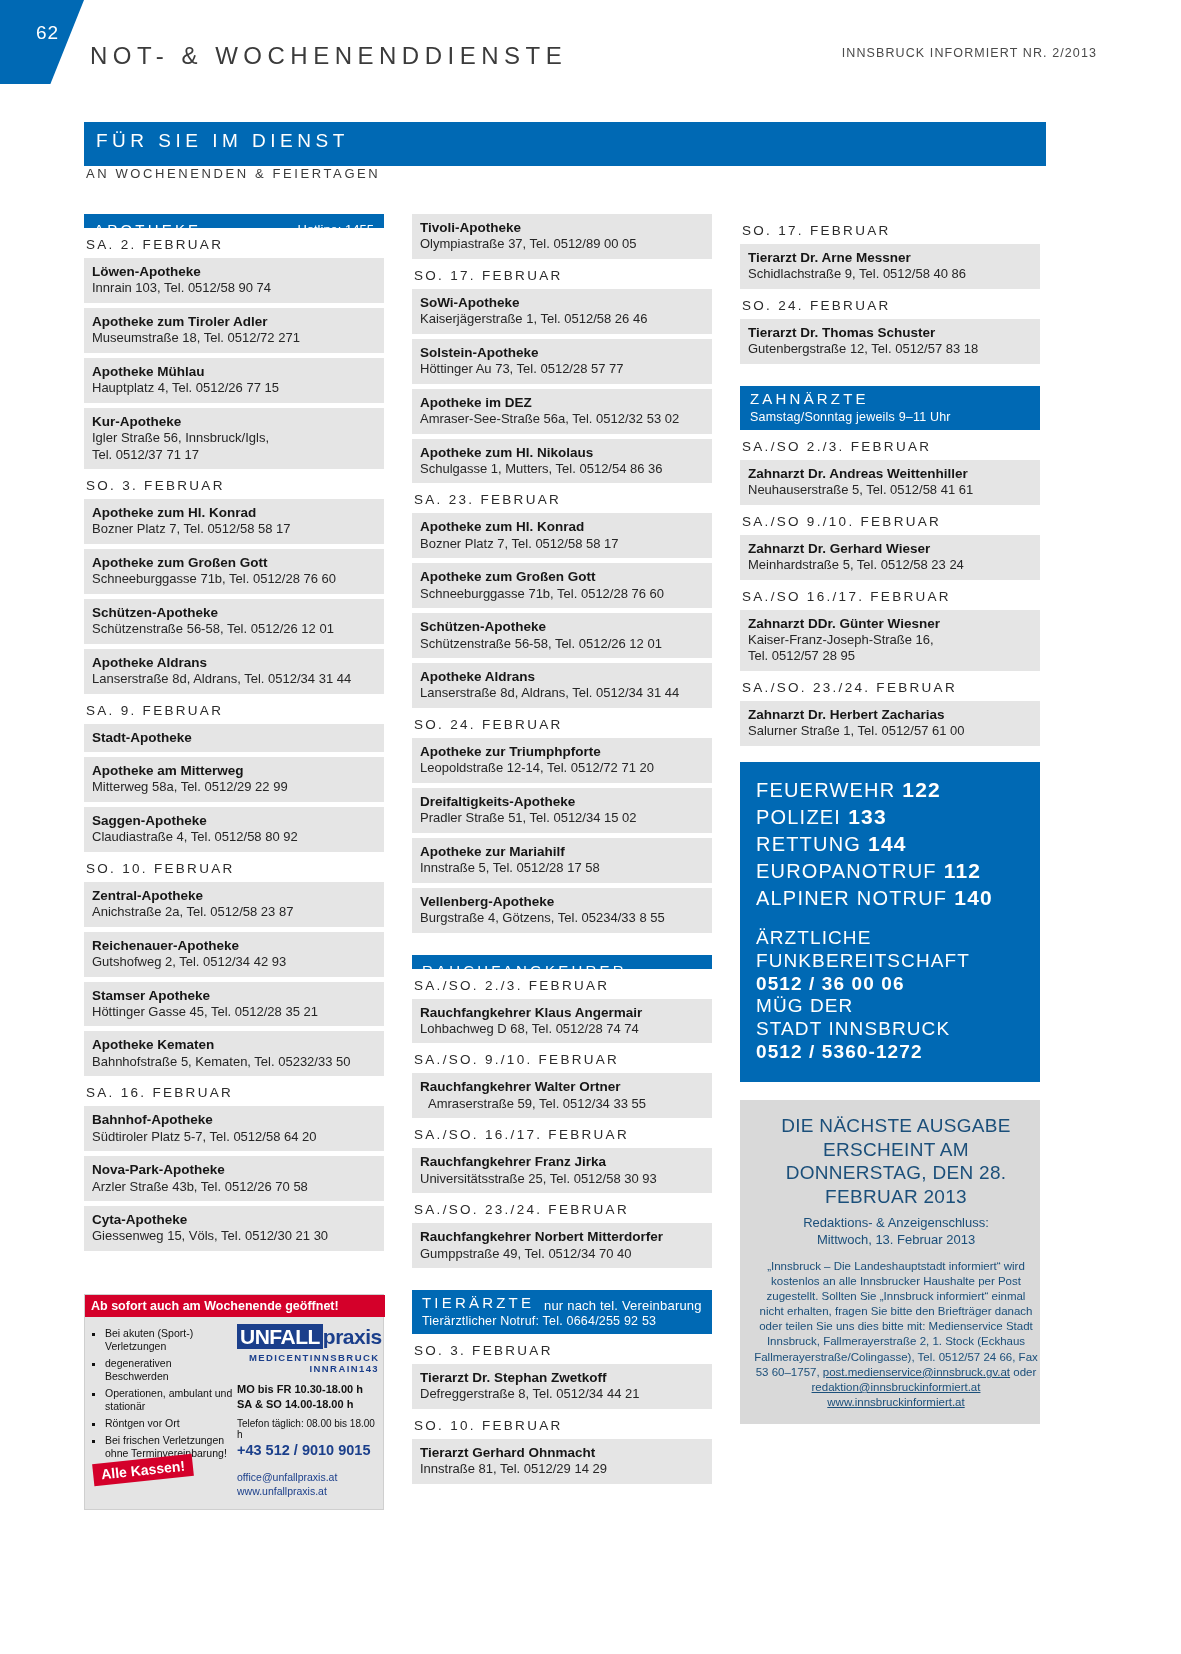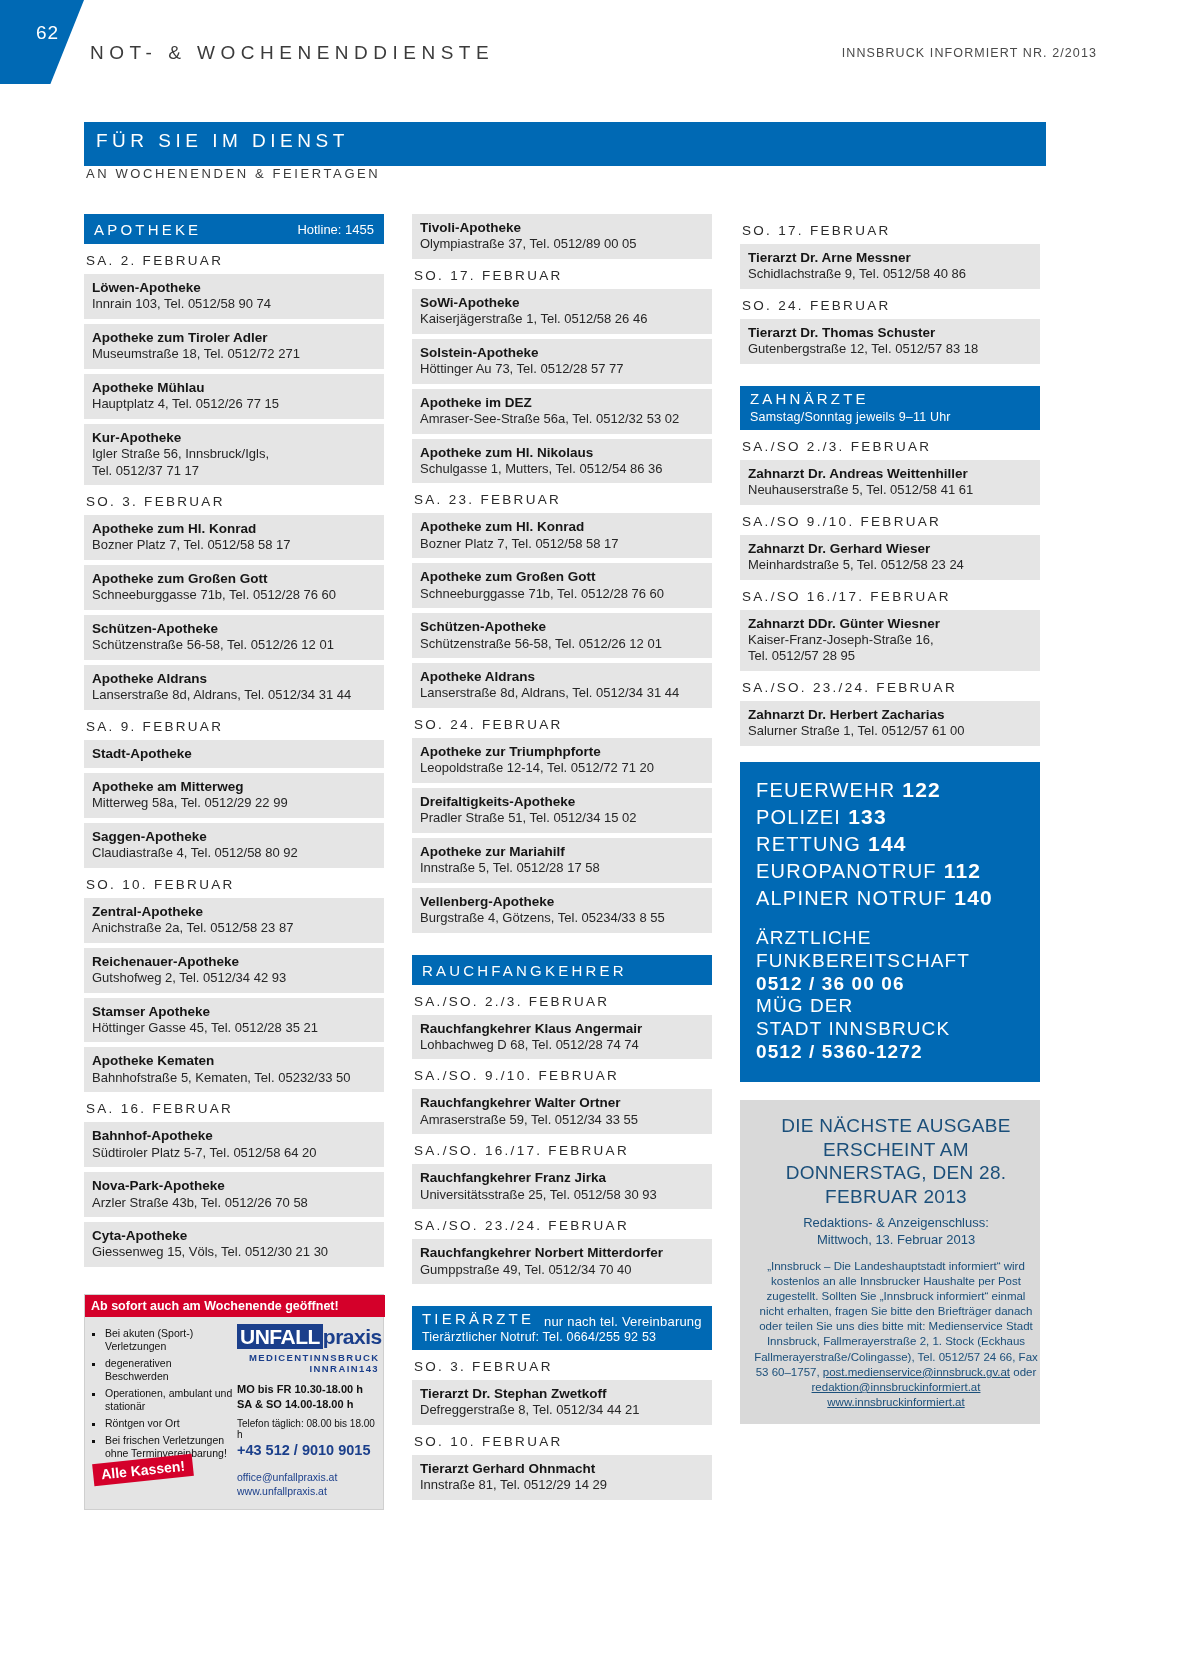--- a/index.html
+++ b/index.html
@@ -31,21 +31,21 @@
   .page-num {
     position: absolute;
     top: 22px; left: 36px;
     color: #ffffff;
     font-size: 19px;
     letter-spacing: 1px;
   }
   .header-title {
     position: absolute;
     top: 42px; left: 90px;
-    font-size: 19px;
+    font-size: 24px;
     letter-spacing: 5.5px;
     color: #3b3b3b;
   }
   .header-right {
     position: absolute;
     top: 46px; right: 84px;
     font-size: 12.5px;
     letter-spacing: 1.1px;
     color: #4a4a4a;
   }
@@ -76,21 +76,21 @@
     top: 214px;
     width: 300px;
   }
   .col1 { left: 84px; }
   .col2 { left: 412px; }
   .col3 { left: 740px; }
 
   .sec-head {
     background: #0069b4;
     color: #fff;
-    height: 30px;
+    height: 14px;
     position: relative;
     margin-bottom: 8px;
   }
   .sec-head .lbl {
     position: absolute;
     left: 10px; top: 7px;
     font-size: 15px;
     letter-spacing: 3.2px;
   }
   .sec-head .hot {
@@ -448,21 +448,21 @@
     </div>
     <div id="rauchfang-groups">
         <div class="date-head">SA./SO. 2./3. FEBRUAR</div>
         <div class="entry">
           <span class="name">Rauchfangkehrer Klaus Angermair</span>
           <span class="addr" style="white-space: pre-line;">Lohbachweg D 68, Tel. 0512/28 74 74</span>
         </div>
         <div class="date-head">SA./SO. 9./10. FEBRUAR</div>
         <div class="entry">
           <span class="name">Rauchfangkehrer Walter Ortner</span>
-          <span class="addr" style="white-space: pre-line;">Amraserstraße 59, Tel. 0512/34 33 55</span>
+          <span class="addr" style="white-space: pre-line; margin-left: 8px;">Amraserstraße 59, Tel. 0512/34 33 55</span>
         </div>
         <div class="date-head">SA./SO. 16./17. FEBRUAR</div>
         <div class="entry">
           <span class="name">Rauchfangkehrer Franz Jirka</span>
           <span class="addr" style="white-space: pre-line;">Universitätsstraße 25, Tel. 0512/58 30 93</span>
         </div>
         <div class="date-head">SA./SO. 23./24. FEBRUAR</div>
         <div class="entry">
           <span class="name">Rauchfangkehrer Norbert Mitterdorfer</span>
           <span class="addr" style="white-space: pre-line;">Gumppstraße 49, Tel. 0512/34 70 40</span>

